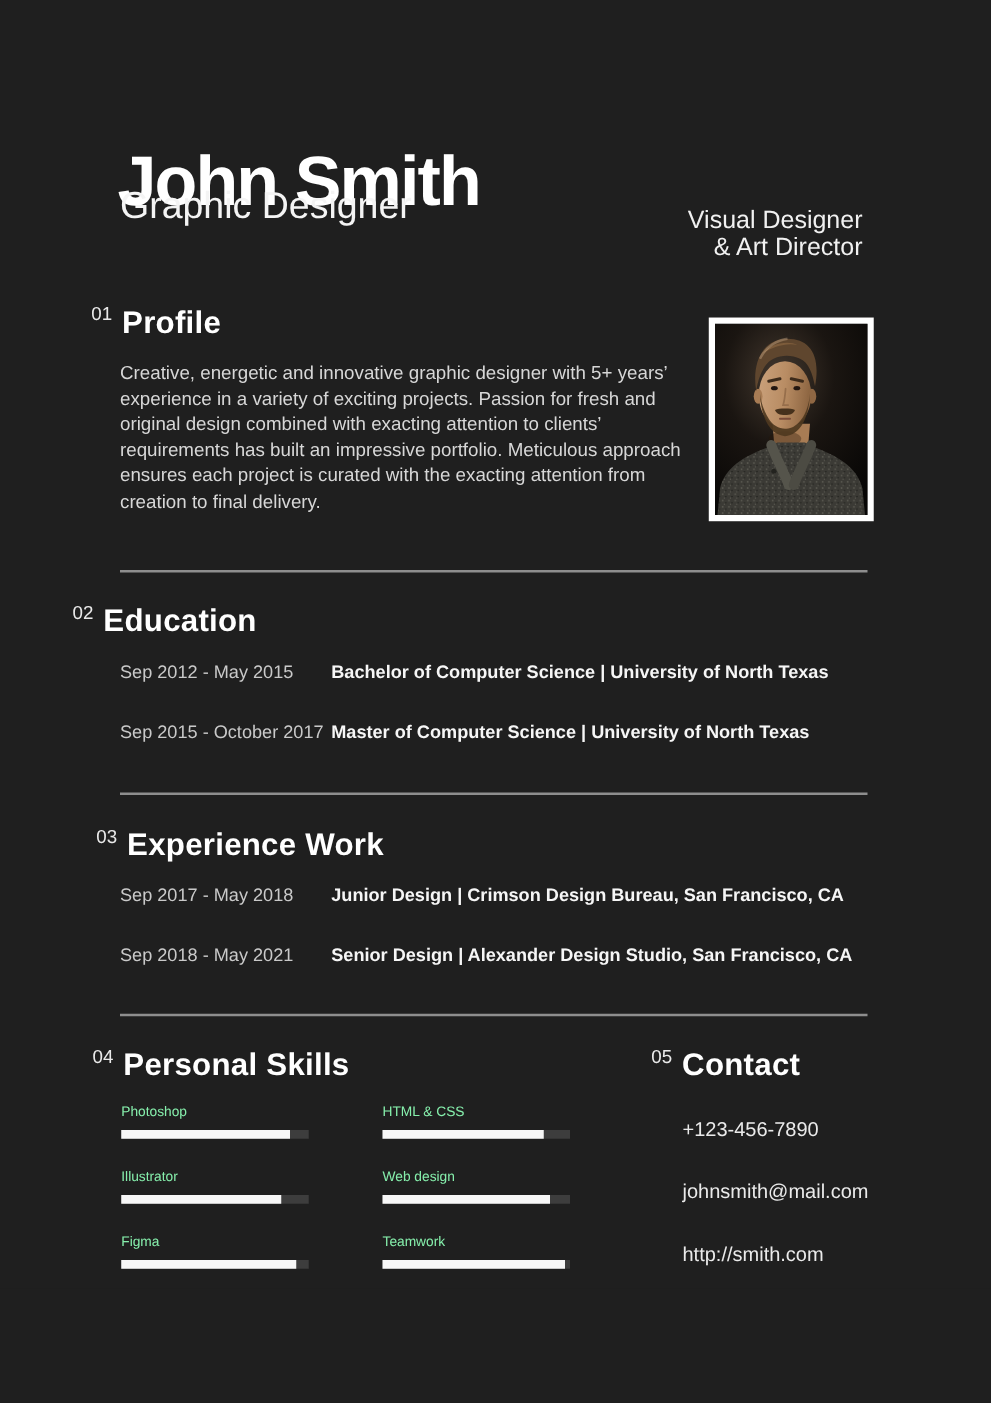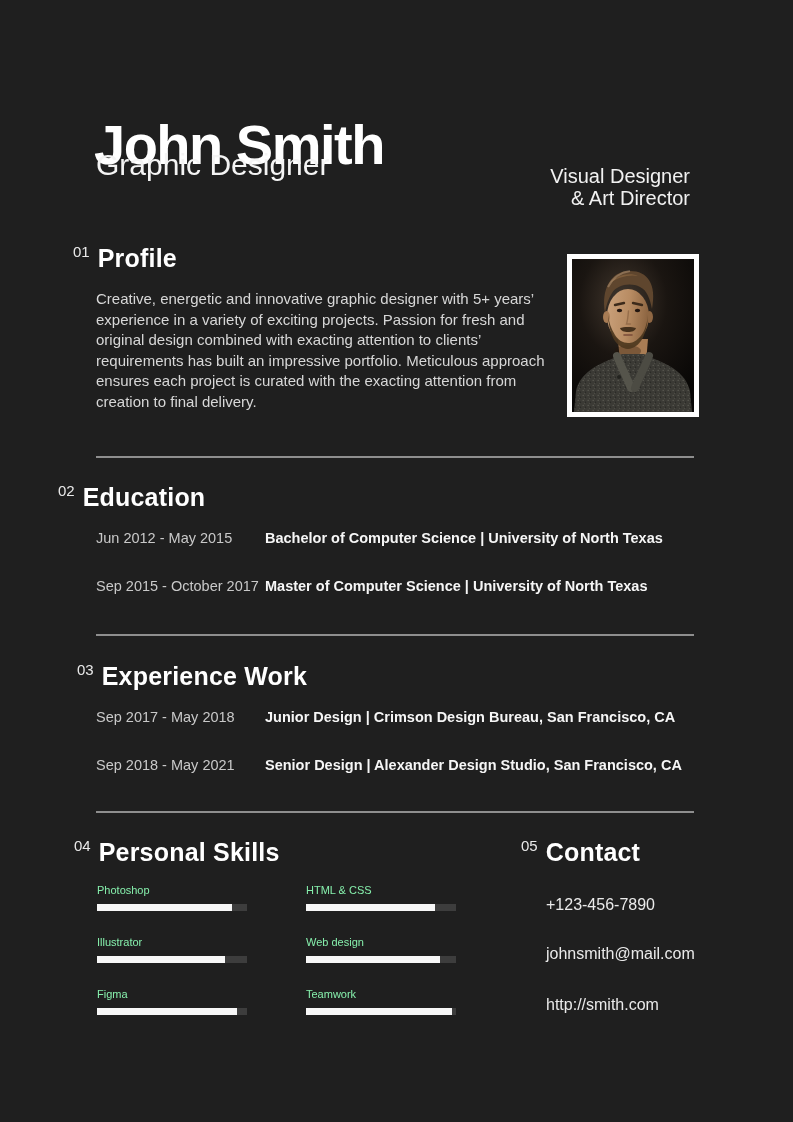--- a/index.html
+++ b/index.html
@@ -113,21 +113,21 @@
       <path d="M36,28 C41,18 50,13 58,12" stroke="rgba(255,220,180,0.28)" stroke-width="2" fill="none"></path>
     </svg>
   </figure>
 
   <div class="abs divider" style="top:456px"></div>
 
   <div class="abs sec-title" style="left:58px;top:482px">
     <span class="sec-num">02</span><span class="sec-name">Education</span>
   </div>
   <div class="abs row" style="top:530px">
-    <span class="date">Jun 2012 - May 2015</span><span class="desc">Bachelor of Computer Science | University of North Texas</span>
+    <span class="date">Sep 2012 - May 2015</span><span class="desc">Bachelor of Computer Science | University of North Texas</span>
   </div>
   <div class="abs row" style="top:578px">
     <span class="date">Sep 2015 - October 2017</span><span class="desc">Master of Computer Science | University of North Texas</span>
   </div>
 
   <div class="abs divider" style="top:634px"></div>
 
   <div class="abs sec-title" style="left:77px;top:661px">
     <span class="sec-num">03</span><span class="sec-name">Experience Work</span>
   </div>

